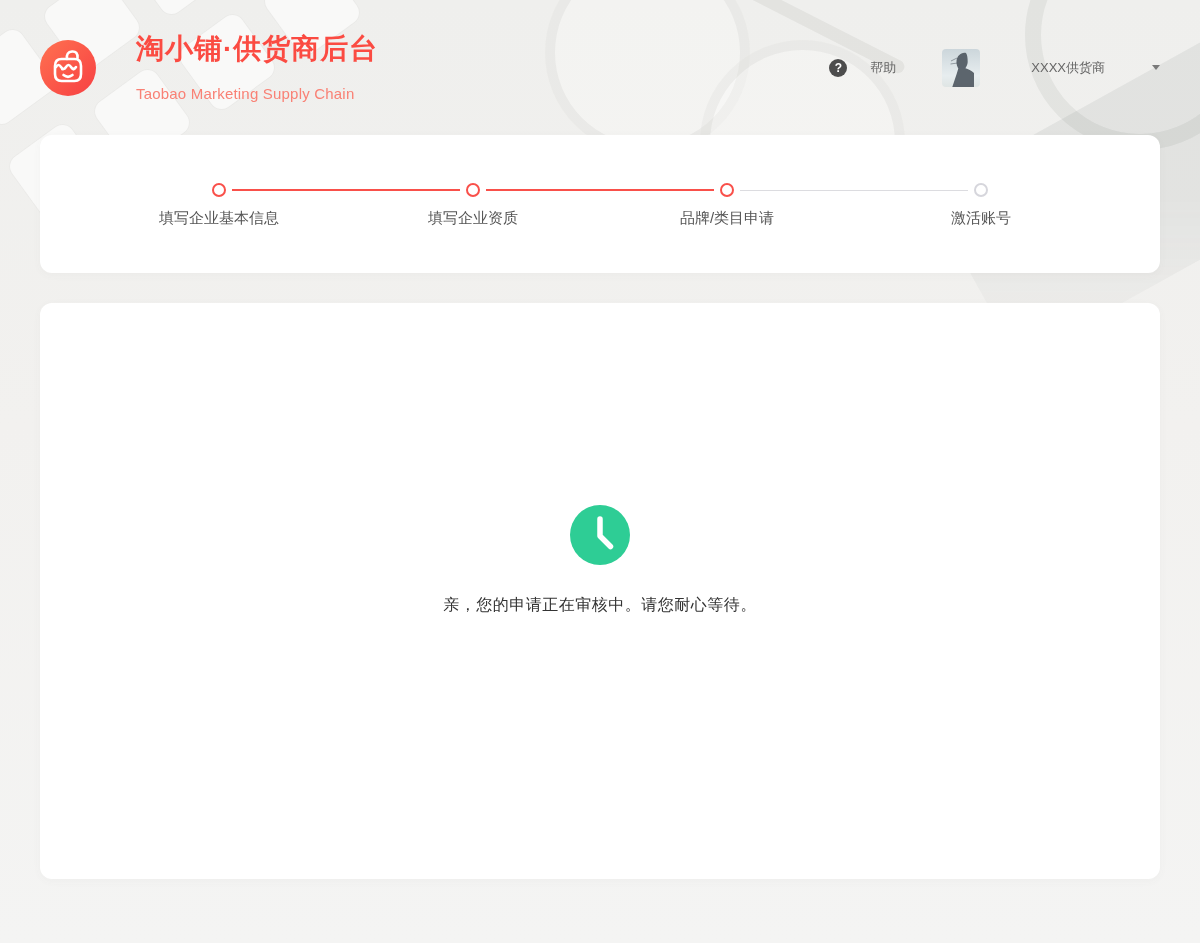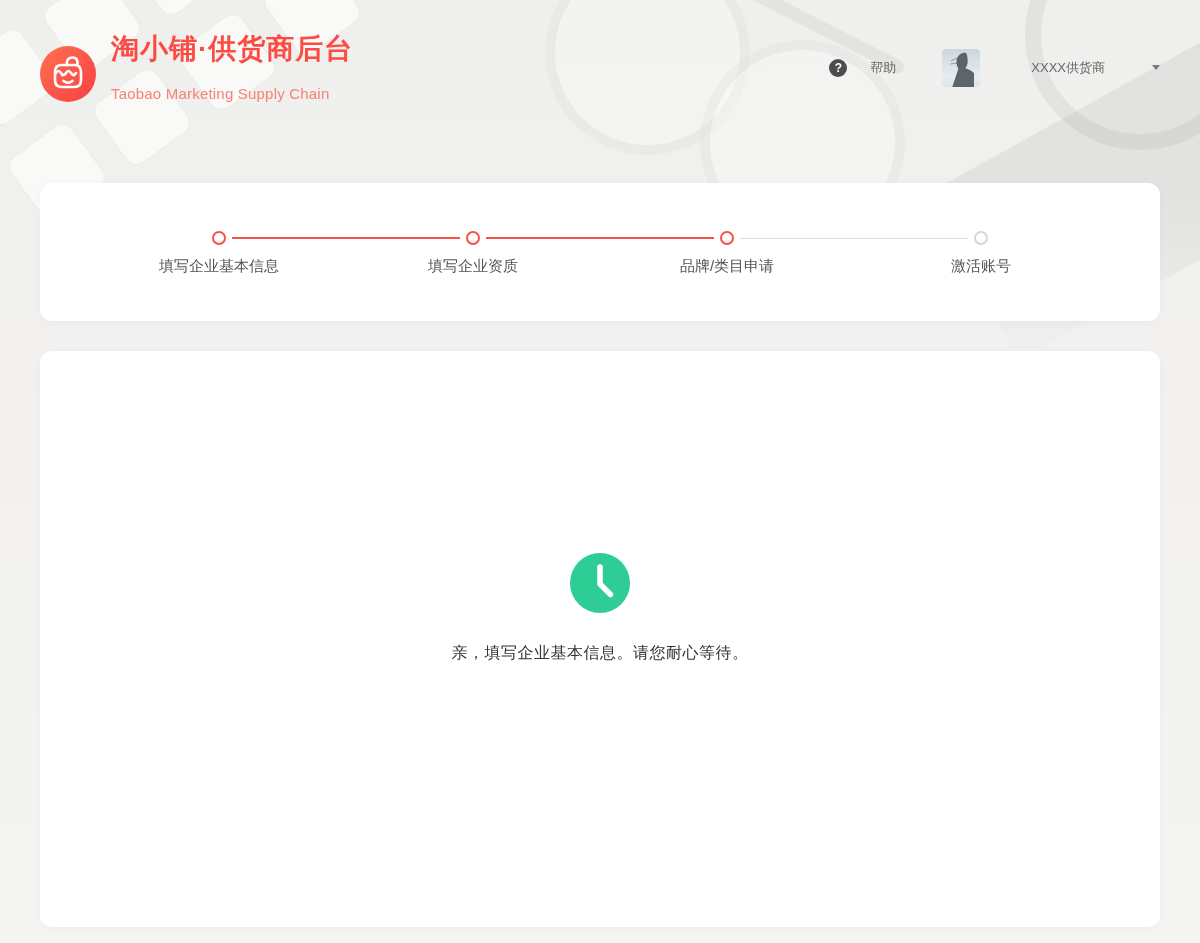--- a/index.html
+++ b/index.html
@@ -52,21 +52,21 @@
     position:absolute;width:360px;height:190px;border-radius:10px;
     background:rgba(66,78,72,.08);
   }
 
   
   .header{
     position:relative;z-index:2;
     height:135px;padding:0 40px;
     display:flex;align-items:center;
   }
-  .brand{display:flex;align-items:flex-end;}
+  .brand{display:flex;align-items:center;gap:25px;}
   .brand-logo{width:56px;height:56px;flex:0 0 auto;}
   .brand-text{margin-left:15px;}
   .brand-title{
     font-size:28px;font-weight:700;color:var(--brand-red);
     letter-spacing:1px;line-height:1.15;
   }
   .brand-subtitle{
     font-size:15px;color:var(--brand-subtitle-red);margin-top:20px;letter-spacing:.2px;
   }
   .header-right{margin-left:auto;display:flex;align-items:center;}
@@ -94,21 +94,21 @@
   .card{
     position:relative;z-index:2;
     background:#fff;border-radius:12px;margin:0 40px;
     box-shadow:0 2px 8px rgba(100,100,110,.04);
   }
   .stepper-card{height:138px;}
   .main-card{height:576px;margin-top:30px;}
 
   
   .stepper{
-    display:flex;padding:48px 52px 0 52px;margin-top:48px;
+    display:flex;padding:48px 52px 0 52px;
   }
   .step{
     flex:1;position:relative;
     display:flex;flex-direction:column;align-items:center;
   }
   .step .dot{
     width:14px;height:14px;border-radius:50%;
     background:#fff;border:2px solid var(--inactive-gray);
     position:relative;z-index:1;
   }
@@ -229,15 +229,15 @@
   </div>
 </div>
 
 <div class="card main-card">
   <div class="status">
     <div class="status-icon">
       <svg width="60" height="60" viewBox="0 0 60 60">
         <polyline points="30,14 30,31 40.5,41.5" fill="none" stroke="#ffffff" stroke-width="5.5" stroke-linecap="round" stroke-linejoin="round"></polyline>
       </svg>
     </div>
-    <div class="status-message">亲，填写企业基本信息。请您耐心等待。</div>
+    <div class="status-message">亲，您的申请正在审核中。请您耐心等待。</div>
   </div>
 </div>
 
 </body></html>

